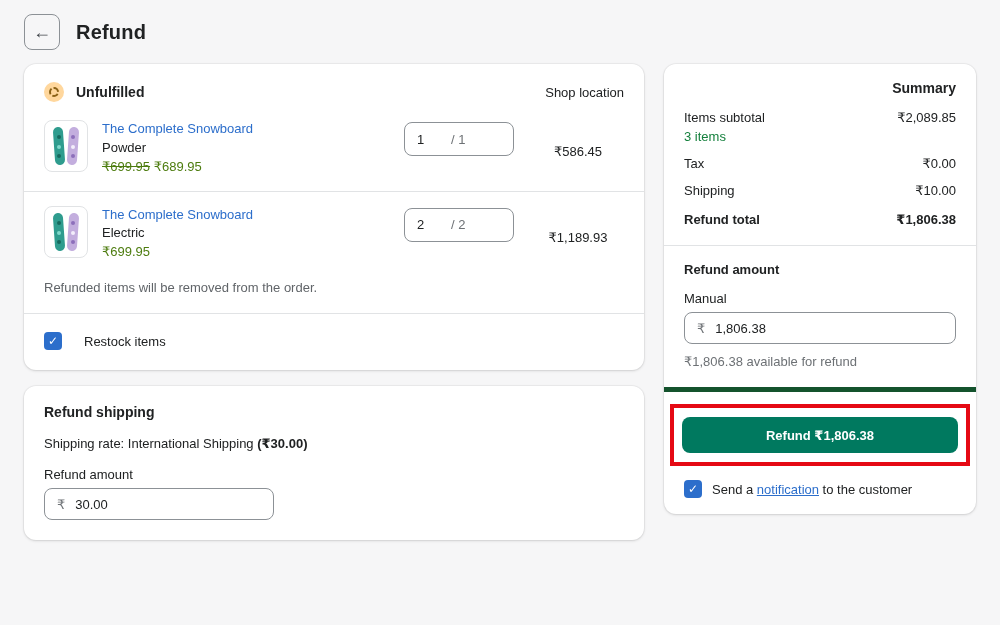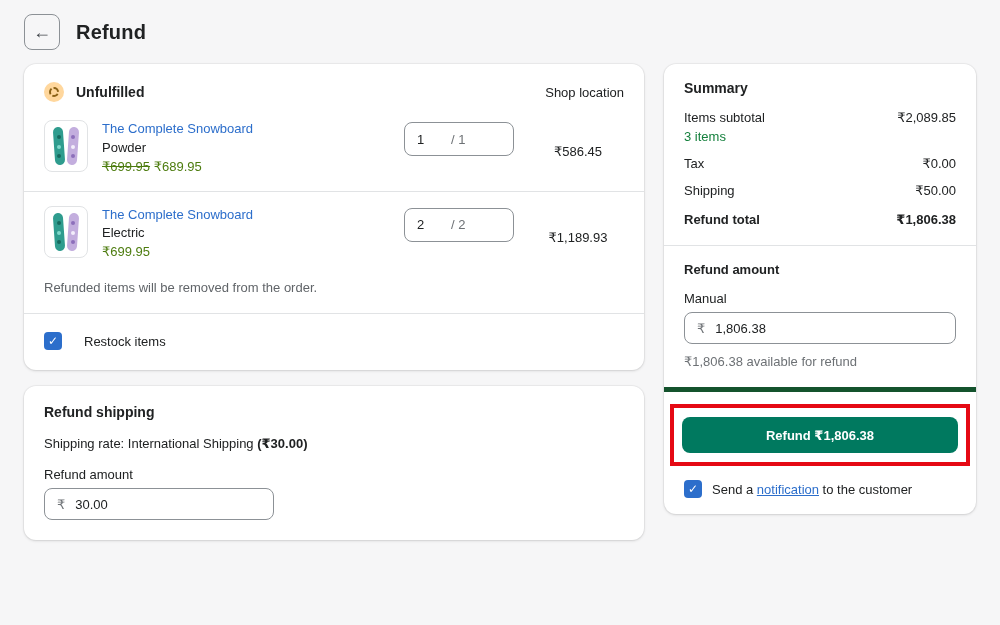--- a/index.html
+++ b/index.html
@@ -69,21 +69,21 @@
   .field-label { margin-top:16px; margin-bottom:6px; }
   .money-input { display:flex; align-items:center; height:32px; border:1px solid #8c9196;
     border-radius:8px; background:#fff; padding:0 12px; }
   .money-input .cur { color:#6d7175; margin-right:10px; }
   .money-input input { border:none; outline:none; flex:1; font-size:13px;
     font-family:inherit; color:#202223; background:transparent; }
   .w230 { width:230px; }
 
   
   .sum-section { padding:16px 20px 18px; }
-  .sum-title { font-size:14px; font-weight:700; margin-bottom:14px; }
+  .sum-title { font-size:14px; font-weight:700; margin-bottom:14px;text-align:right; }
   .sum-row { display:flex; justify-content:space-between; margin-top:12px; }
   .sum-row.first { margin-top:0; }
   .sum-sub { color:#15803d; margin-top:4px; }
   .sum-row.total { font-weight:700; margin-top:14px;gap:40px; }
 
   .amount-section { border-top:1px solid #e1e3e5; padding:16px 20px 18px; }
   .amount-heading { font-weight:700; }
   .manual-label { margin-top:14px; margin-bottom:6px; }
   .available-note { color:#6d7175; margin-top:10px; }
 
@@ -203,21 +203,21 @@
             <span>Items subtotal</span>
             <span>₹2,089.85</span>
           </div>
           <div class="sum-sub">3 items</div>
           <div class="sum-row">
             <span>Tax</span>
             <span>₹0.00</span>
           </div>
           <div class="sum-row">
             <span>Shipping</span>
-            <span>₹50.00</span>
+            <span>₹10.00</span>
           </div>
           <div class="sum-row total">
             <span>Refund total</span>
             <span>₹1,806.38</span>
           </div>
         </div>
 
         <div class="amount-section">
           <div class="amount-heading">Refund amount</div>
           <div class="manual-label">Manual</div>

